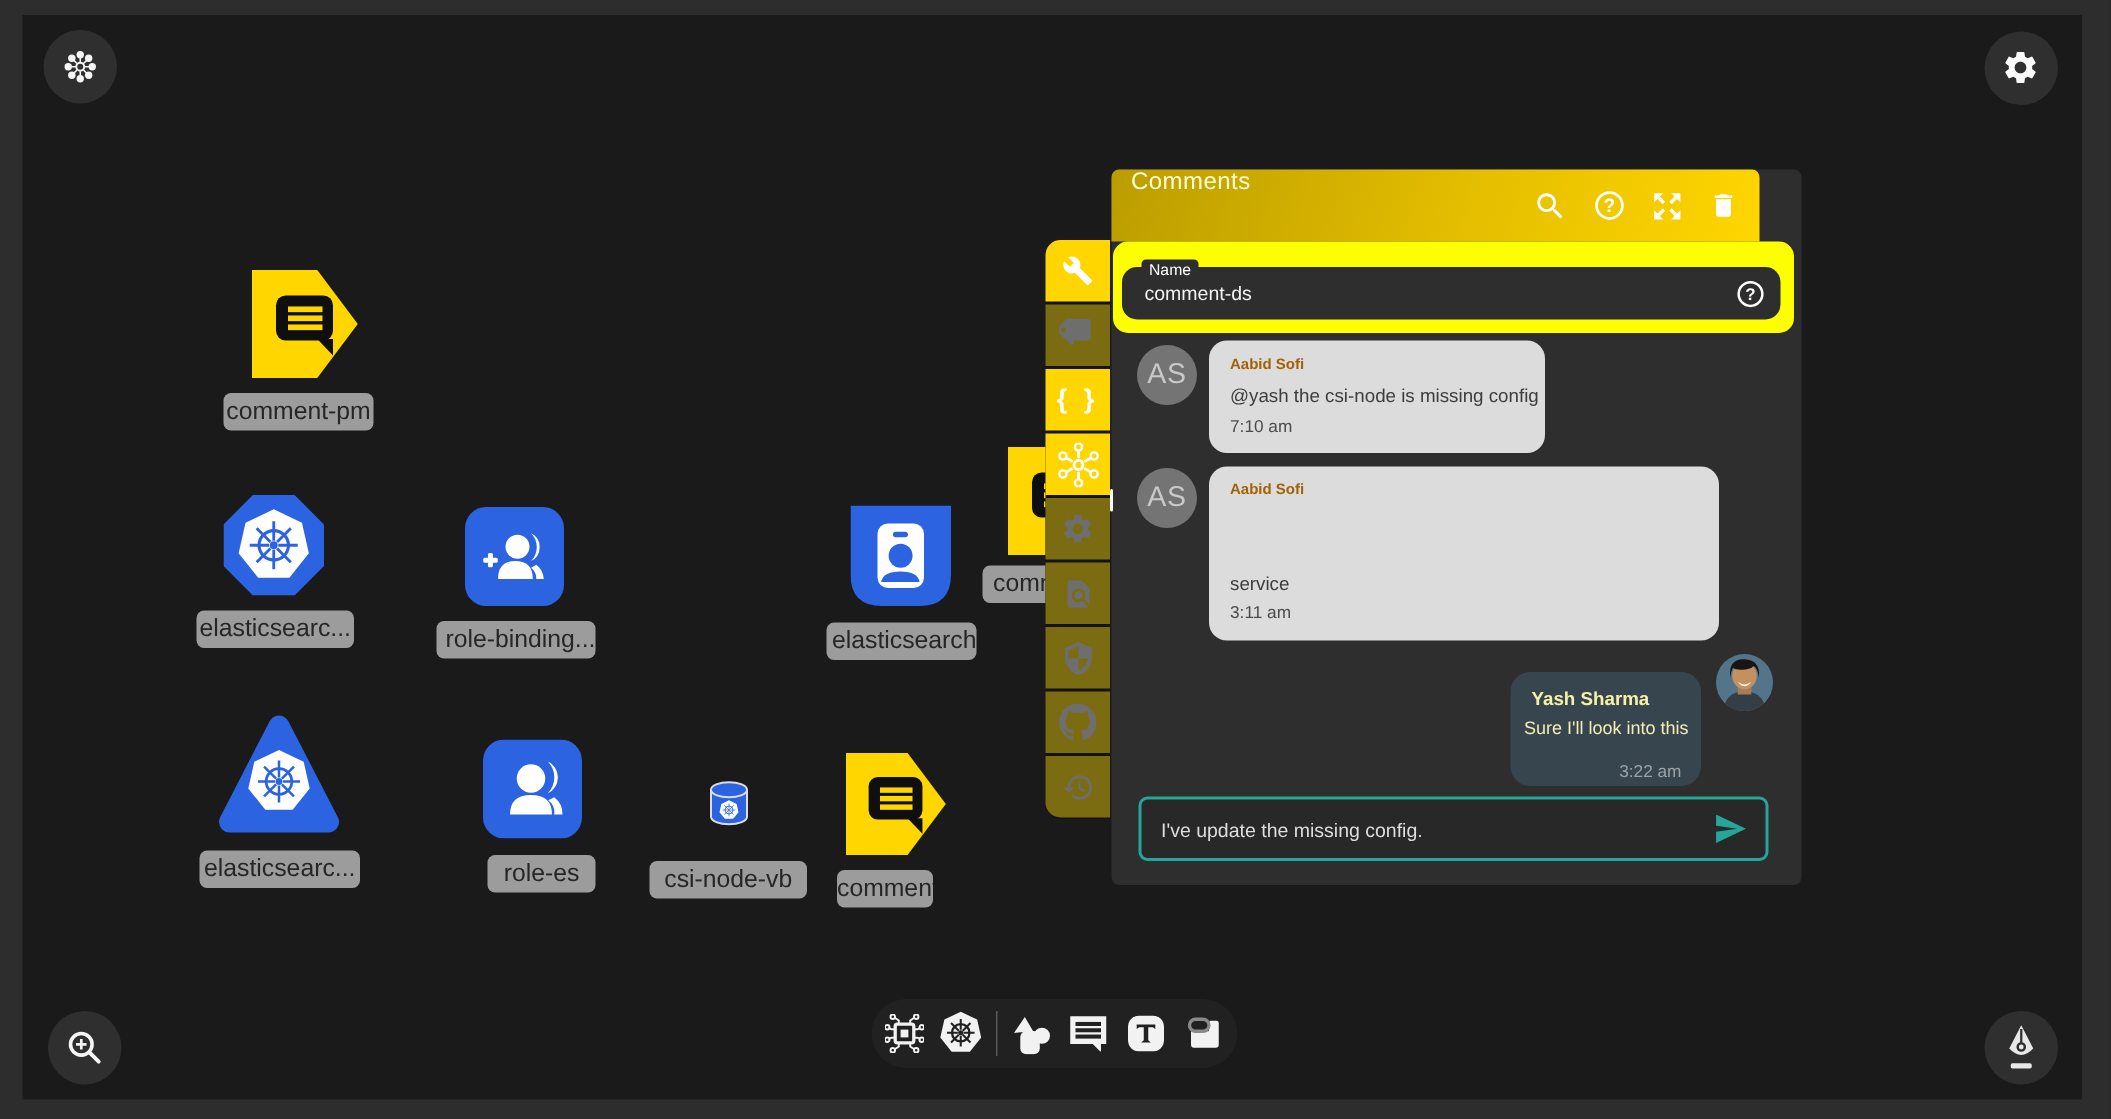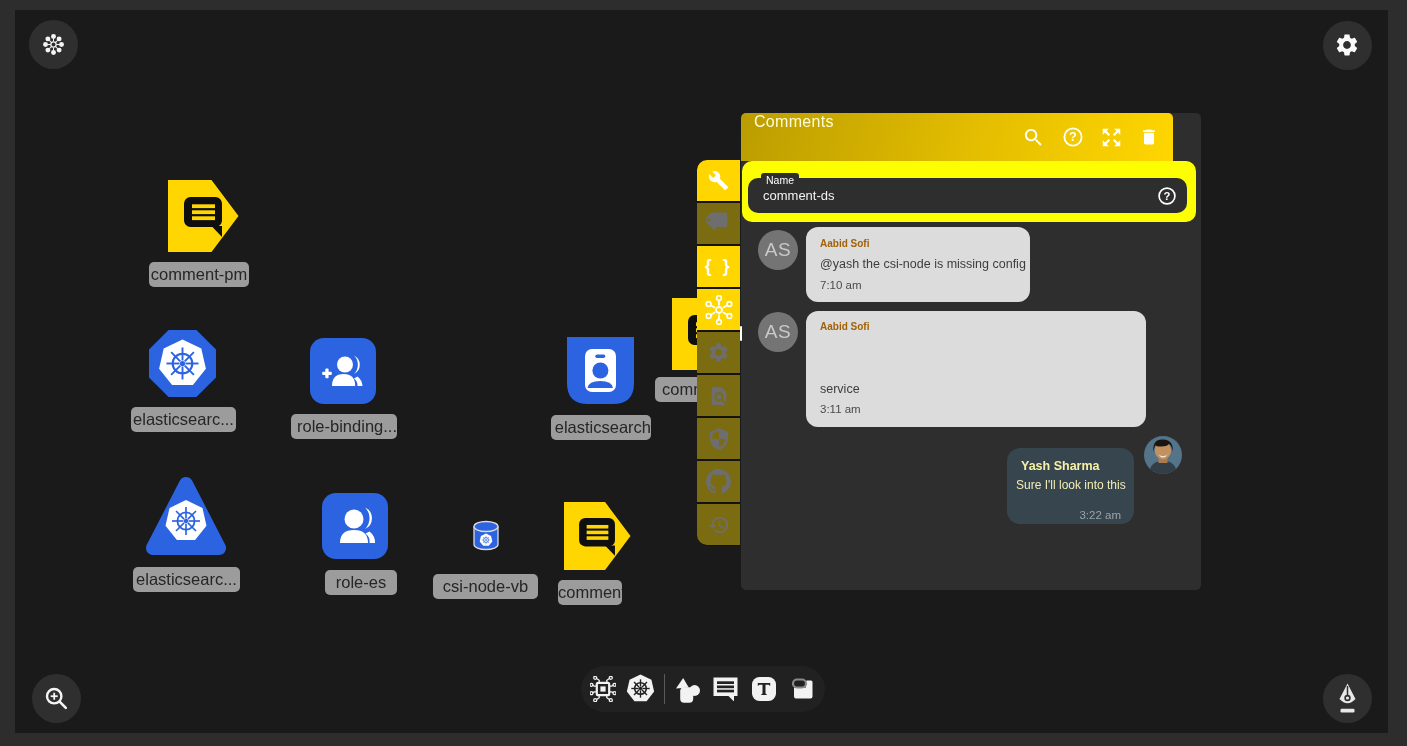--- a/index.html
+++ b/index.html
@@ -260,20 +260,26 @@
     <g clip-path="url(#avclip)">
       <rect width="38" height="38" fill="#54748a"></rect>
       <path d="M5,38 Q6,25 19,25 Q32,25 33,38 Z" fill="#333e47"></path>
       <rect x="14.5" y="18" width="9" height="9" fill="#a97b53"></rect>
       <ellipse cx="19" cy="14.5" rx="8.2" ry="9" fill="#c2915f"></ellipse>
       <path d="M9.5,16 Q8,3 19,3.5 Q30,4 28.5,16 Q28,9.5 25,8 Q23,10.5 17,10.5 Q12,10.5 11.5,9 Q10,11 9.5,16 Z" fill="#191512"></path>
       <path d="M14.5,18.5 Q19,22 23.5,18.5 Q21.5,21.5 19,21.5 Q16.5,21.5 14.5,18.5 Z" fill="#f5f0ea"></path>
     </g>
   </svg>
 
+  <div id="chatinput">
+    <div class="txt">I've update the missing config.</div>
+    <svg style="position:absolute;right:12px;top:10px" width="22" height="19" viewBox="0 0 24 21" fill="#26a69a">
+        <path d="M1,21 L23,10.5 1,0 1,8.2 16.7,10.5 1,12.8 Z"></path>
+      </svg>
+  </div>
 </div>
 
 <div id="btoolbar">
 
   <svg class="abs" style="left:9px;top:10px" width="26" height="26" viewBox="-13 -13 26 26" stroke="#f2f2f2" fill="none">
     <rect x="-6.2" y="-6.2" width="12.4" height="12.4" rx="1.5" stroke-width="2.2"></rect>
     <rect x="-2.6" y="-2.6" width="5.2" height="5.2" fill="#f2f2f2" stroke="none"></rect>
     <g stroke-width="1.3">
       <path d="M-3.8,-6.2 v-2.5 l-3,-2"></path>
         <circle cx="-7.8" cy="-11.2" r="1.5"></circle>

